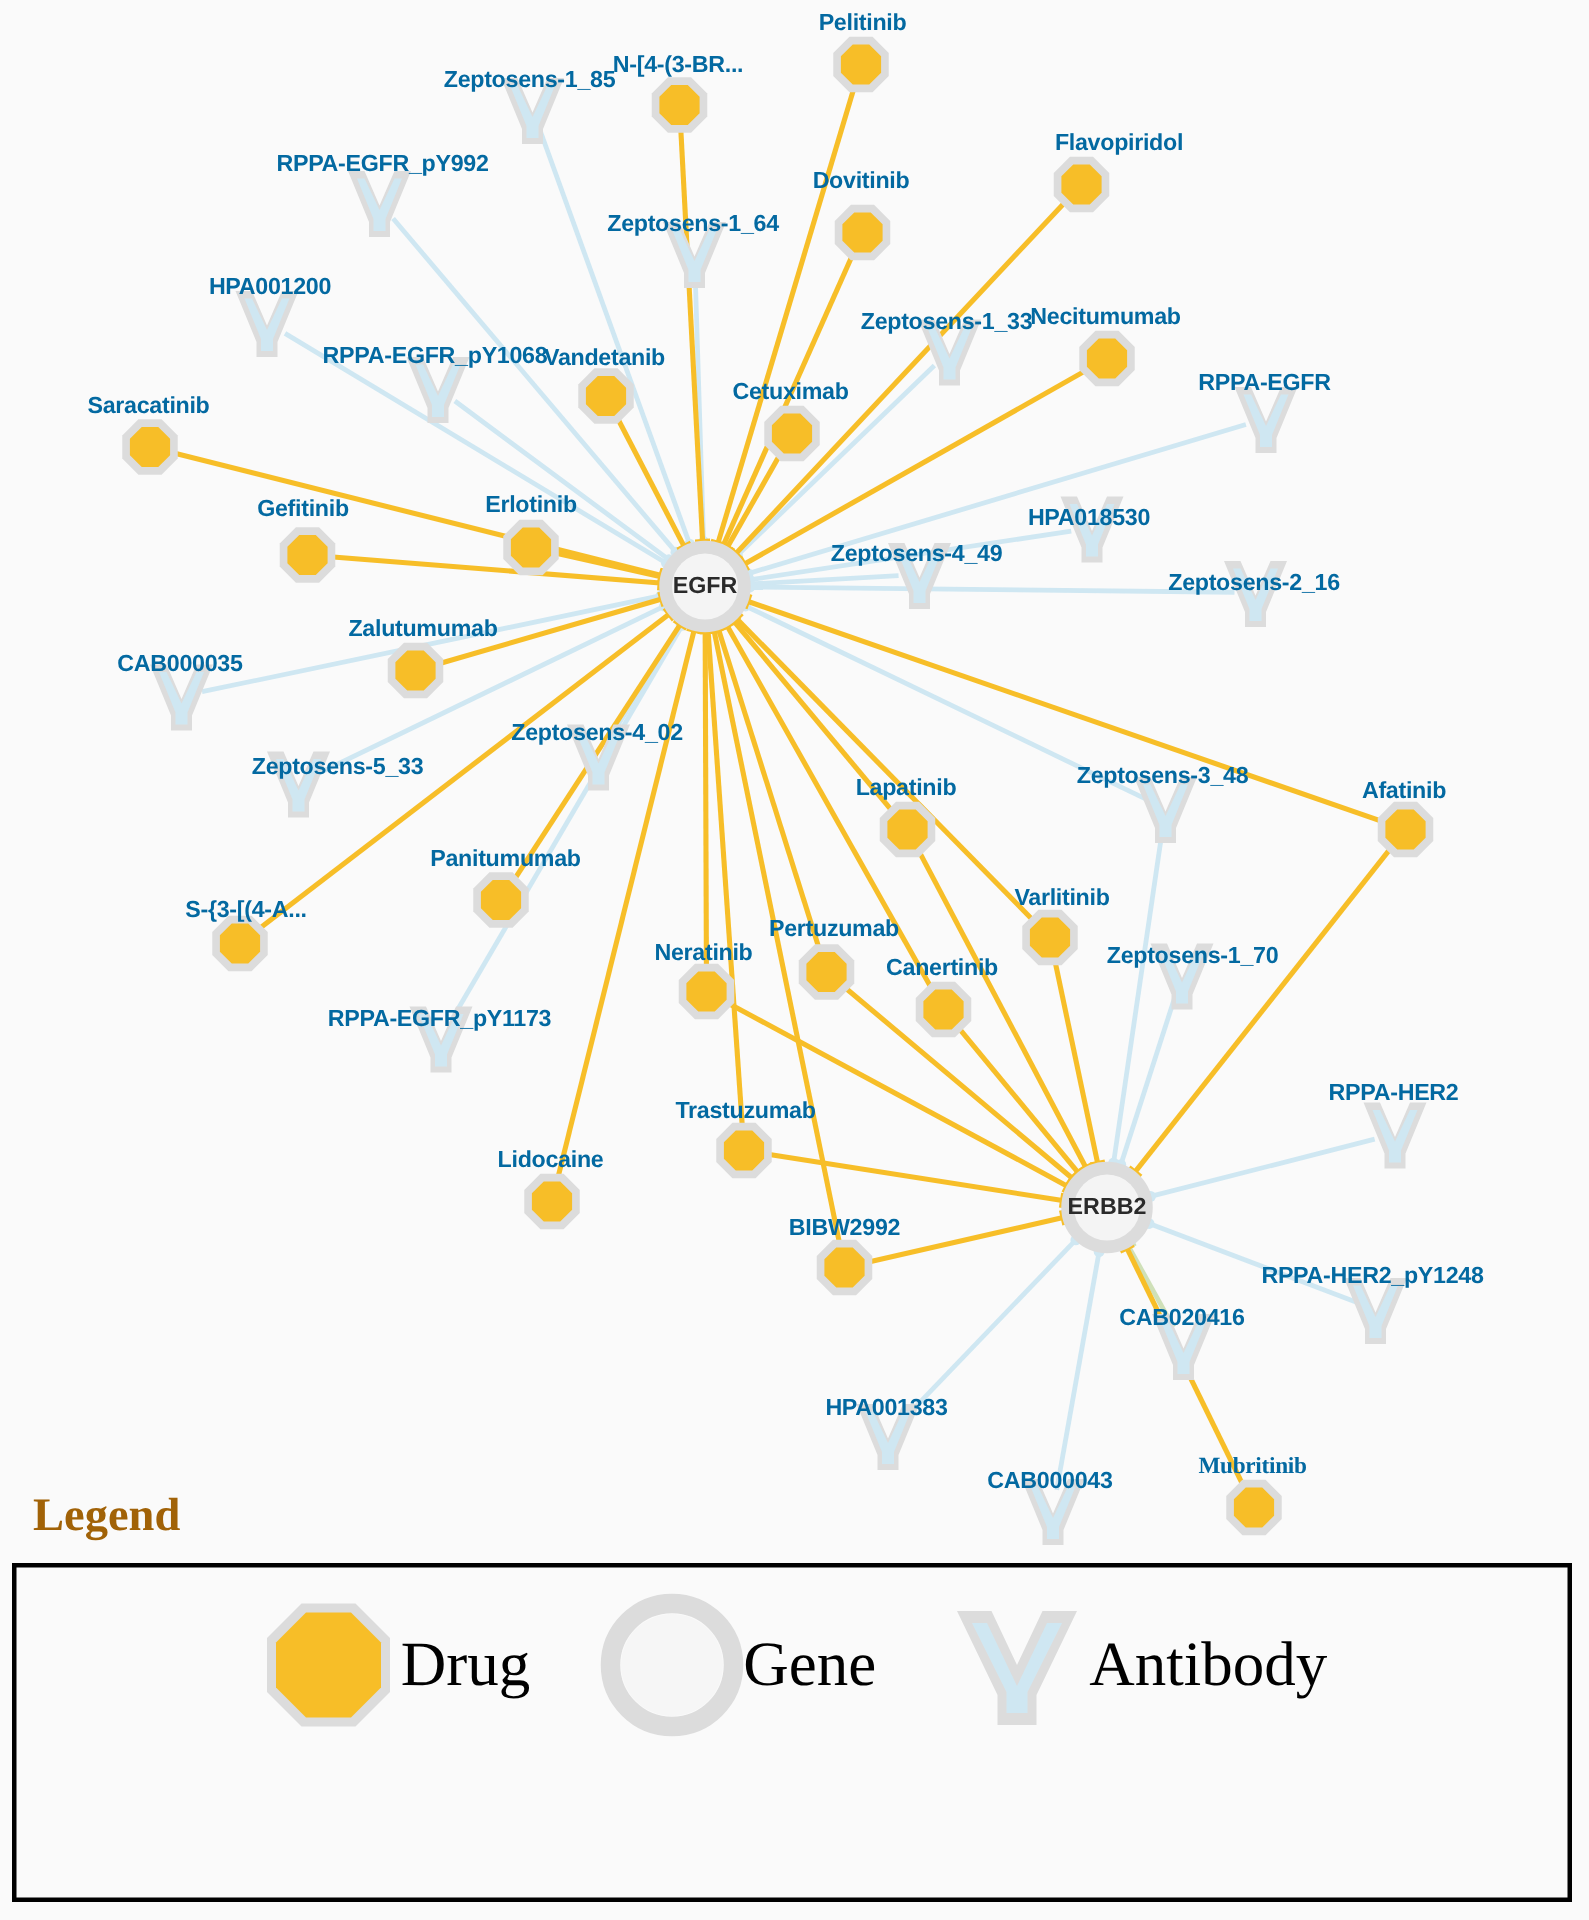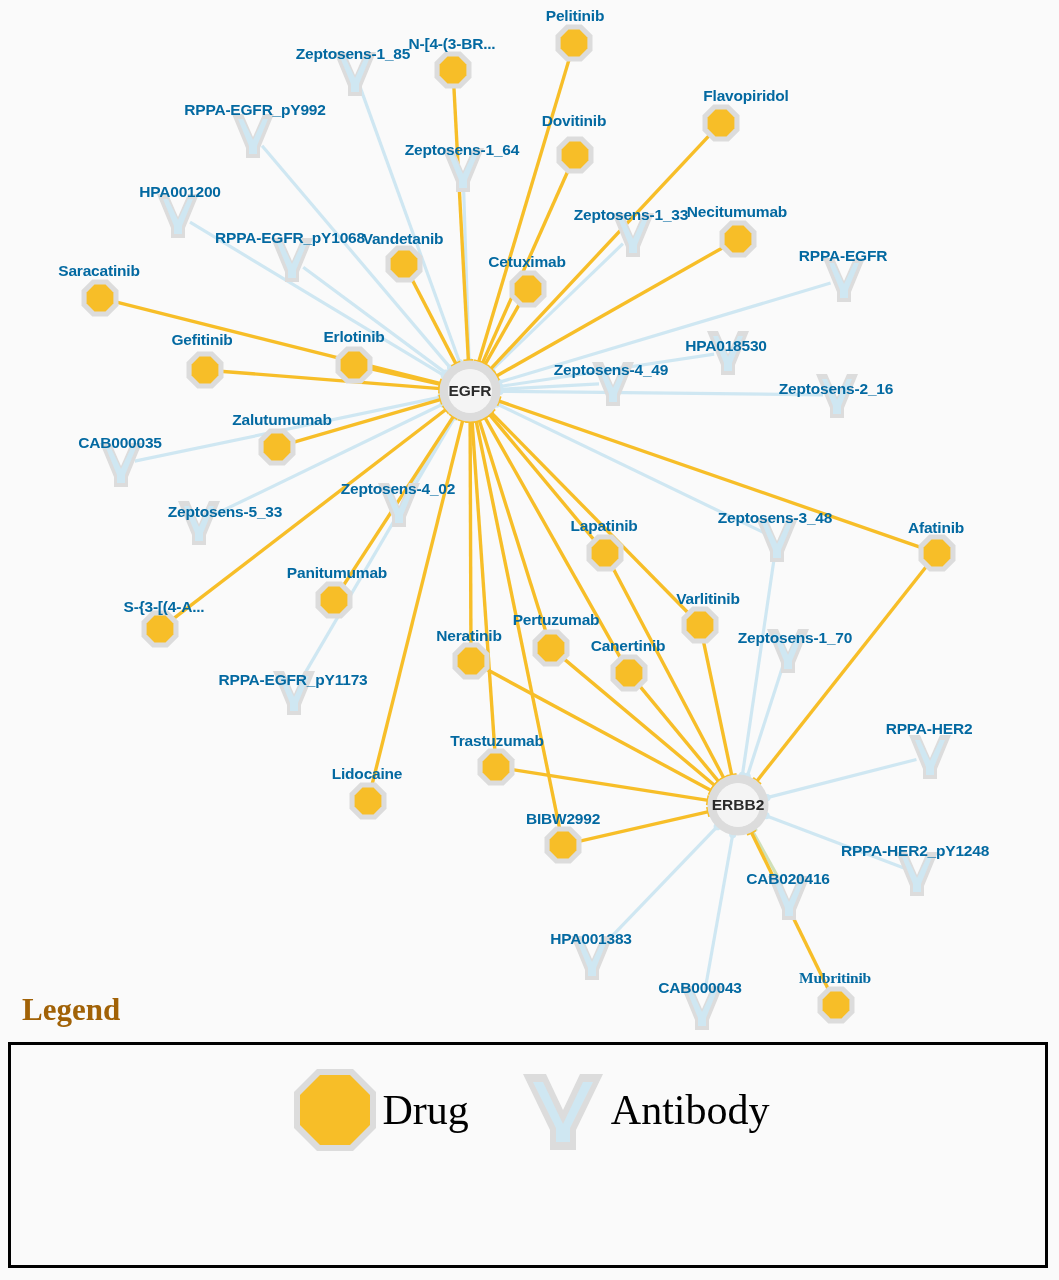--- a/index.html
+++ b/index.html
@@ -358,19 +358,26 @@
   <div class="legend-row1">
     <div class="legend-item">
       <svg width="96" height="96" viewBox="0 0 96 96">
         <polygon points="30,7 66,7 89,30 89,66 66,89 30,89 7,66 7,30" fill="#DCDCDC"></polygon>
         <polygon points="33,13 63,13 83,33 83,63 63,83 33,83 13,63 13,33" fill="#F7BE28"></polygon>
       </svg>
       <span class="legend-text">Drug</span>
     </div>
     <div class="legend-item">
       <svg width="96" height="96" viewBox="0 0 96 96">
+        <circle cx="48" cy="48" r="41" fill="none" stroke="#DCDCDC" stroke-width="13"></circle>
+        <circle cx="48" cy="48" r="34" fill="#F6F6F6"></circle>
+      </svg>
+      <span class="legend-text">Gene</span>
+    </div>
+    <div class="legend-item">
+      <svg width="96" height="96" viewBox="0 0 96 96">
         <path d="M8,12 L31,12 L48,48 L65,12 L88,12 L61,68 L61,88 L35,88 L35,68 Z" fill="#DCDCDC"></path>
         <path d="M18,20 L28,20 L48,62 L68,20 L78,20 L55,66 L55,80 L41,80 L41,66 Z" fill="#CFE7F2"></path>
       </svg>
       <span class="legend-text">Antibody</span>
     </div>
   </div>
 </div>
 
 </body></html>

